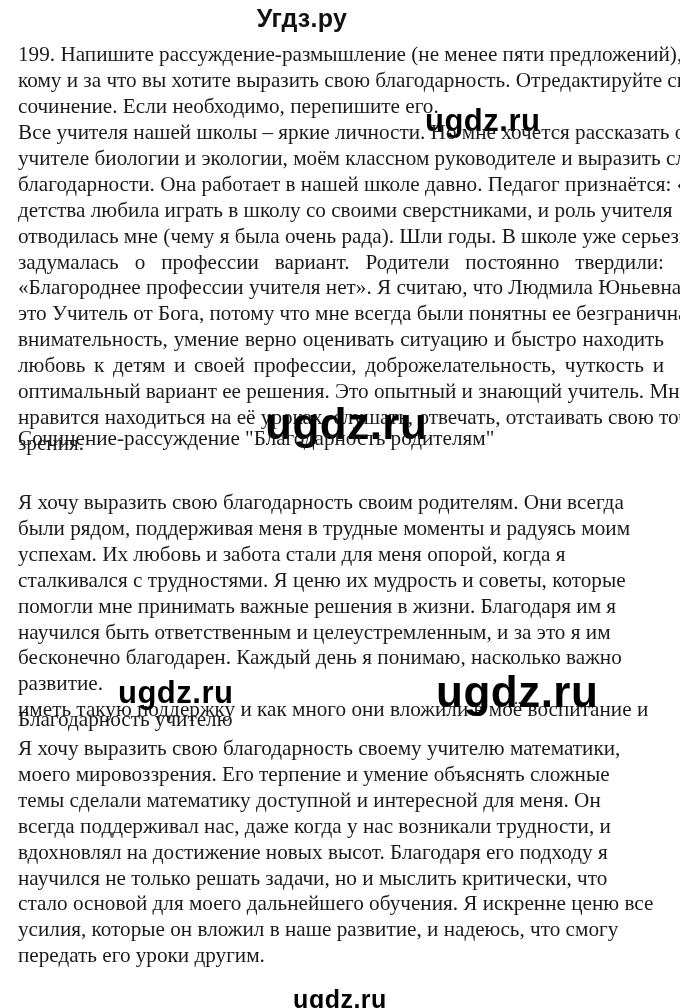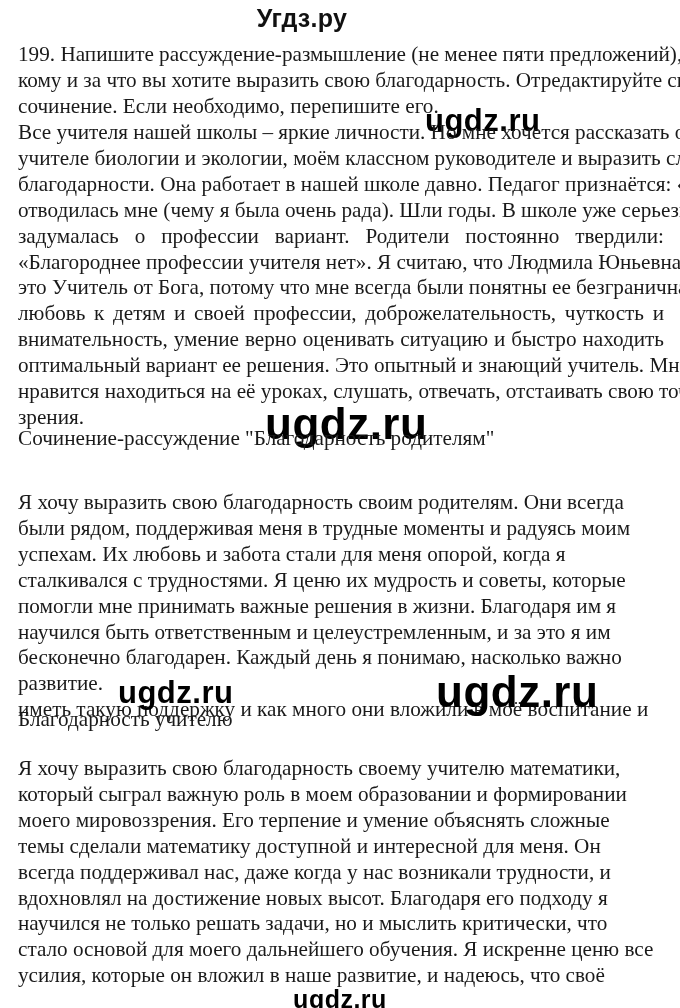--- a/index.html
+++ b/index.html
@@ -87,26 +87,27 @@
   <span class="line">кому и за что вы хотите выразить свою благодарность. Отредактируйте своё</span>
   <span class="line last">сочинение. Если необходимо, перепишите его.</span>
 </div>
 
 <div class="wm wm-sm" style="left:425px; top:88px;">ugdz.ru</div>
 
 <div class="block justified" style="top:120px;">
   <span class="line">Все учителя нашей школы – яркие личности. Но мне хочется рассказать об</span>
   <span class="line">учителе биологии и экологии, моём классном руководителе и выразить слова</span>
   <span class="line">благодарности. Она работает в нашей школе давно. Педагог признаётся: «Я с</span>
+  <span class="line">детства любила играть в школу со своими сверстниками, и роль учителя</span>
   <span class="line">отводилась мне (чему я была очень рада). Шли годы. В школе уже серьезно</span>
   <span class="line">задумалась о профессии вариант. Родители постоянно твердили:</span>
   <span class="line">«Благороднее профессии учителя нет». Я считаю, что Людмила Юньевна –</span>
   <span class="line">это Учитель от Бога, потому что мне всегда были понятны ее безграничная</span>
+  <span class="line">внимательность, умение верно оценивать ситуацию и быстро находить</span>
   <span class="line">любовь к детям и своей профессии, доброжелательность, чуткость и</span>
-  <span class="line">внимательность, умение верно оценивать ситуацию и быстро находить</span>
   <span class="line">оптимальный вариант ее решения. Это опытный и знающий учитель. Мне</span>
   <span class="line">нравится находиться на её уроках, слушать, отвечать, отстаивать свою точку</span>
   <span class="line last">зрения.</span>
 </div>
 
 <div class="wm wm-lg" style="left:265px; top:384px;">ugdz.ru</div>
 
 <div class="block heading" style="top:425px;">Сочинение-рассуждение "Благодарность родителям"</div>
 
 <div class="block plain" style="top:470px;">
@@ -119,25 +120,25 @@
   <span class="line">бесконечно благодарен. Каждый день я понимаю, насколько важно</span>
   <span class="line">развитие.</span>
   <span class="line">иметь такую поддержку и как много они вложили в моё воспитание и</span>
 </div>
 
 <div class="wm wm-sm" style="left:118px; top:660px;">ugdz.ru</div>
 <div class="wm wm-lg" style="left:436px; top:652px;">ugdz.ru</div>
 
 <div class="block heading" style="top:706px;">Благодарность учителю</div>
 
-<div class="block plain" style="top:736px;">
+<div class="block plain" style="top:716px;">
   <span class="line">Я хочу выразить свою благодарность своему учителю математики,</span>
-  <span class="line">который сыграл важную роль в моем образовании и формировании</span>
   <span class="line">моего мировоззрения. Его терпение и умение объяснять сложные</span>
   <span class="line">темы сделали математику доступной и интересной для меня. Он</span>
   <span class="line">всегда поддерживал нас, даже когда у нас возникали трудности, и</span>
   <span class="line">вдохновлял на достижение новых высот. Благодаря его подходу я</span>
   <span class="line">научился не только решать задачи, но и мыслить критически, что</span>
   <span class="line">стало основой для моего дальнейшего обучения. Я искренне ценю все</span>
-  <span class="line">усилия, которые он вложил в наше развитие, и надеюсь, что своё</span>
+  <span class="line">усилия, которые он вложил в наше развитие, и надеюсь, что смогу</span>
+  <span class="line">передать его уроки другим.</span>
 </div>
 
 <div class="wm wm-footer" style="left:0; width:680px; text-align:center; top:970px;">ugdz.ru</div>
 
 </body></html>

